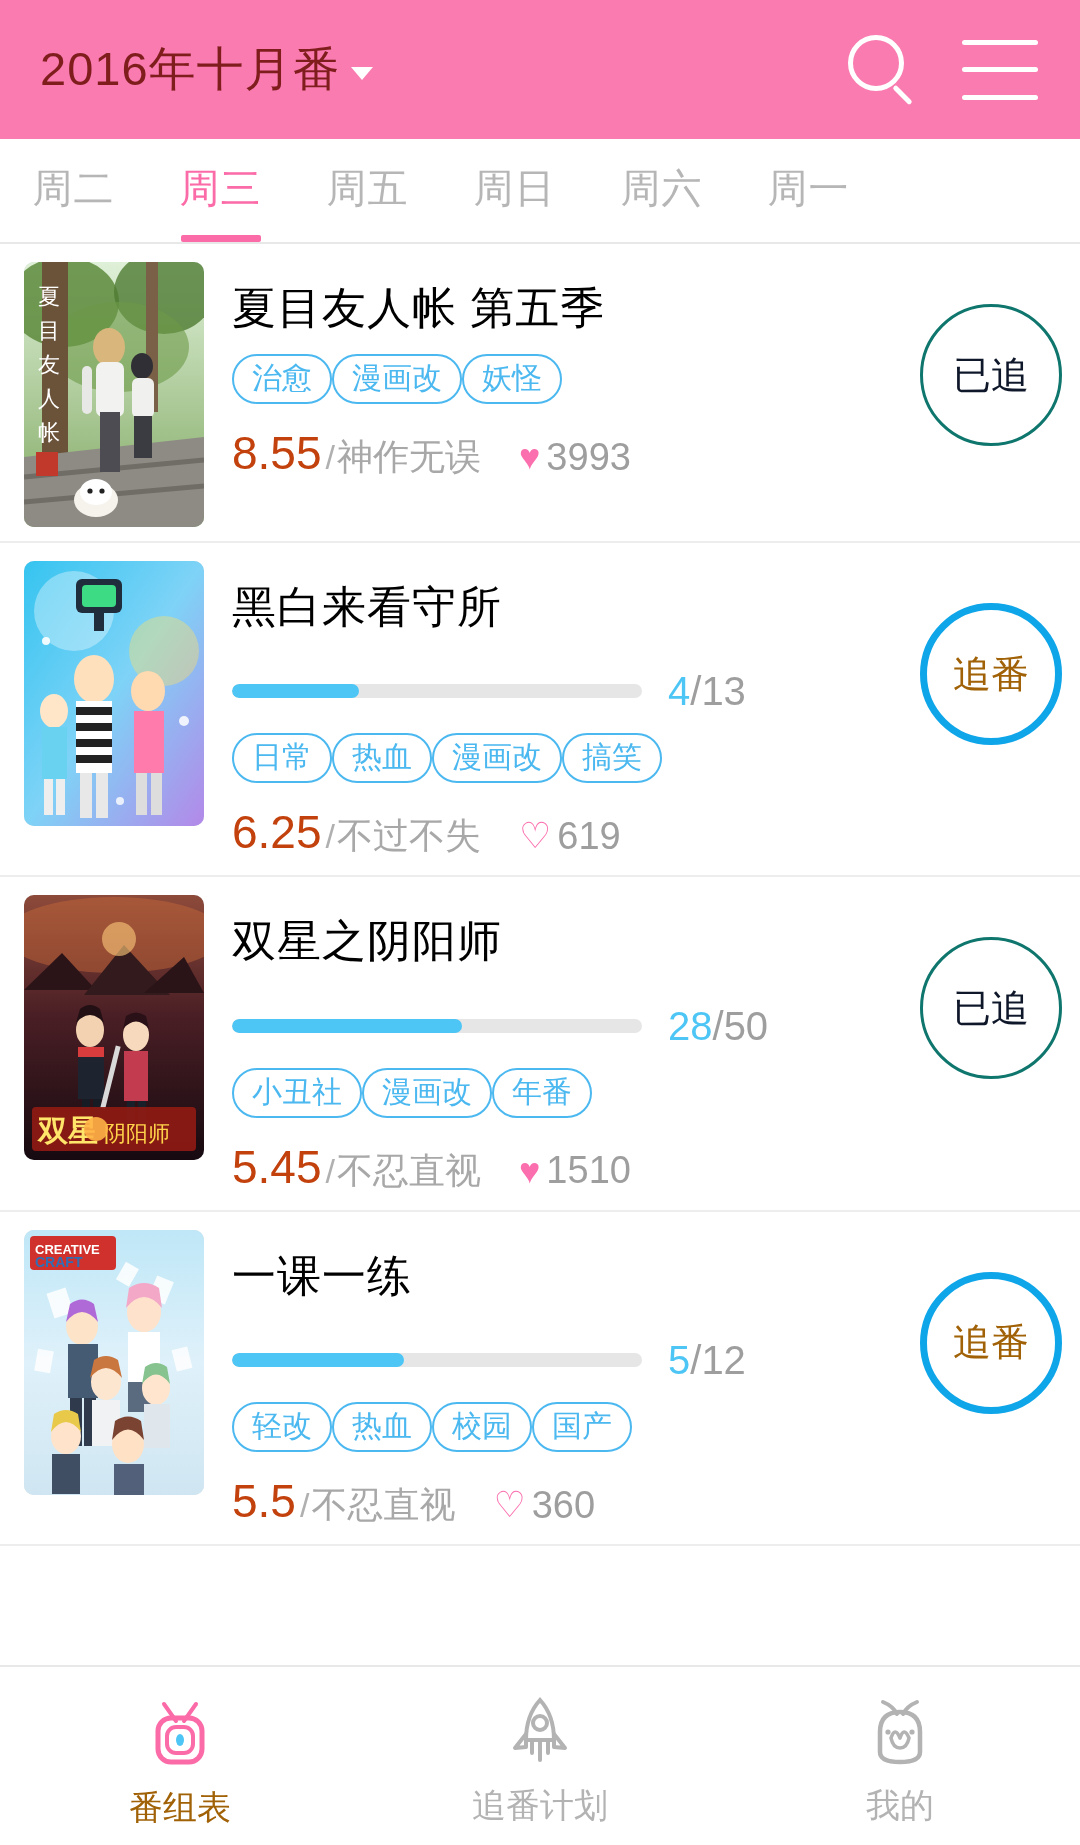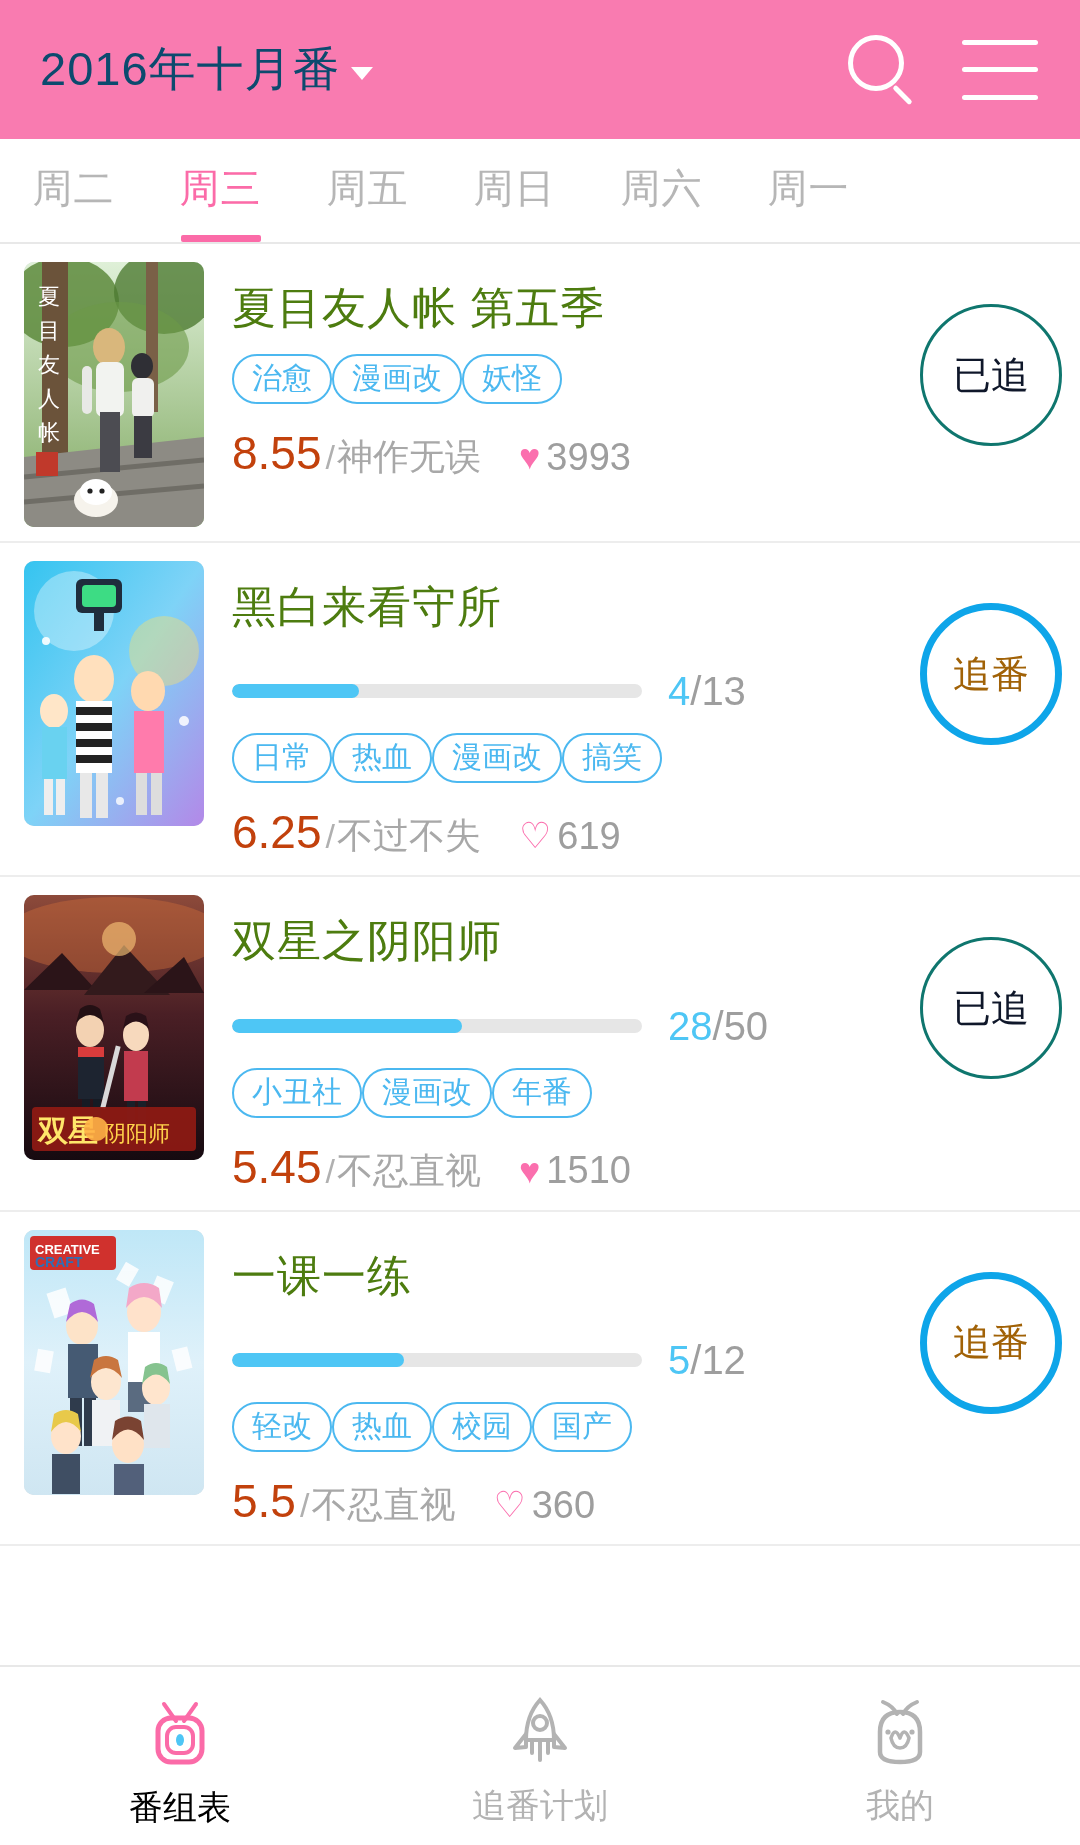--- a/index.html
+++ b/index.html
@@ -13,21 +13,21 @@
   
   .header {
     height:139px;
     background:#f97bb0;
     display:flex;
     align-items:center;
     padding:0 36px 0 40px;
     position:relative;
   }
   .header-title {
-    color:#0c4a6e;
+    color:#7f1d1d;
     font-size:47px;
     letter-spacing:1px;
     display:flex;
     align-items:center;
     white-space:nowrap;
   }
   .caret {
     display:inline-block;
     width:0; height:0;
     border-left:11px solid transparent;
@@ -113,21 +113,21 @@
     flex:1;
     padding-left:28px;
     padding-right:20px;
     display:flex;
     flex-direction:column;
     min-width:0;
     position:relative;
   }
   .card-title {
     font-size:44px;
-    color:#4d7c0f;
+    color:#000000;
     line-height:1.1;
     margin-top:22px;
     letter-spacing:1px;
     white-space:nowrap;
   }
 
   .progress-row {
     display:flex;
     align-items:center;
     margin-top:40px;
@@ -213,21 +213,21 @@
   .nav-item {
     flex:1;
     display:flex;
     flex-direction:column;
     align-items:center;
     justify-content:center;
     padding-top:6px;
   }
   .nav-icon { height:86px; display:flex; align-items:center; justify-content:center; }
   .nav-label { font-size:34px; color:#b3b3b3; margin-top:8px; }
-  .nav-item.active .nav-label { color:#000000;margin-top:12px; }
+  .nav-item.active .nav-label { color:#a16207;margin-top:12px; }
 </style>
 </head>
 <body>
 
 <div class="header">
   <div class="header-title">
     <span>2016年十月番</span>
     <span class="caret"></span>
   </div>
   <div class="header-spacer"></div>

